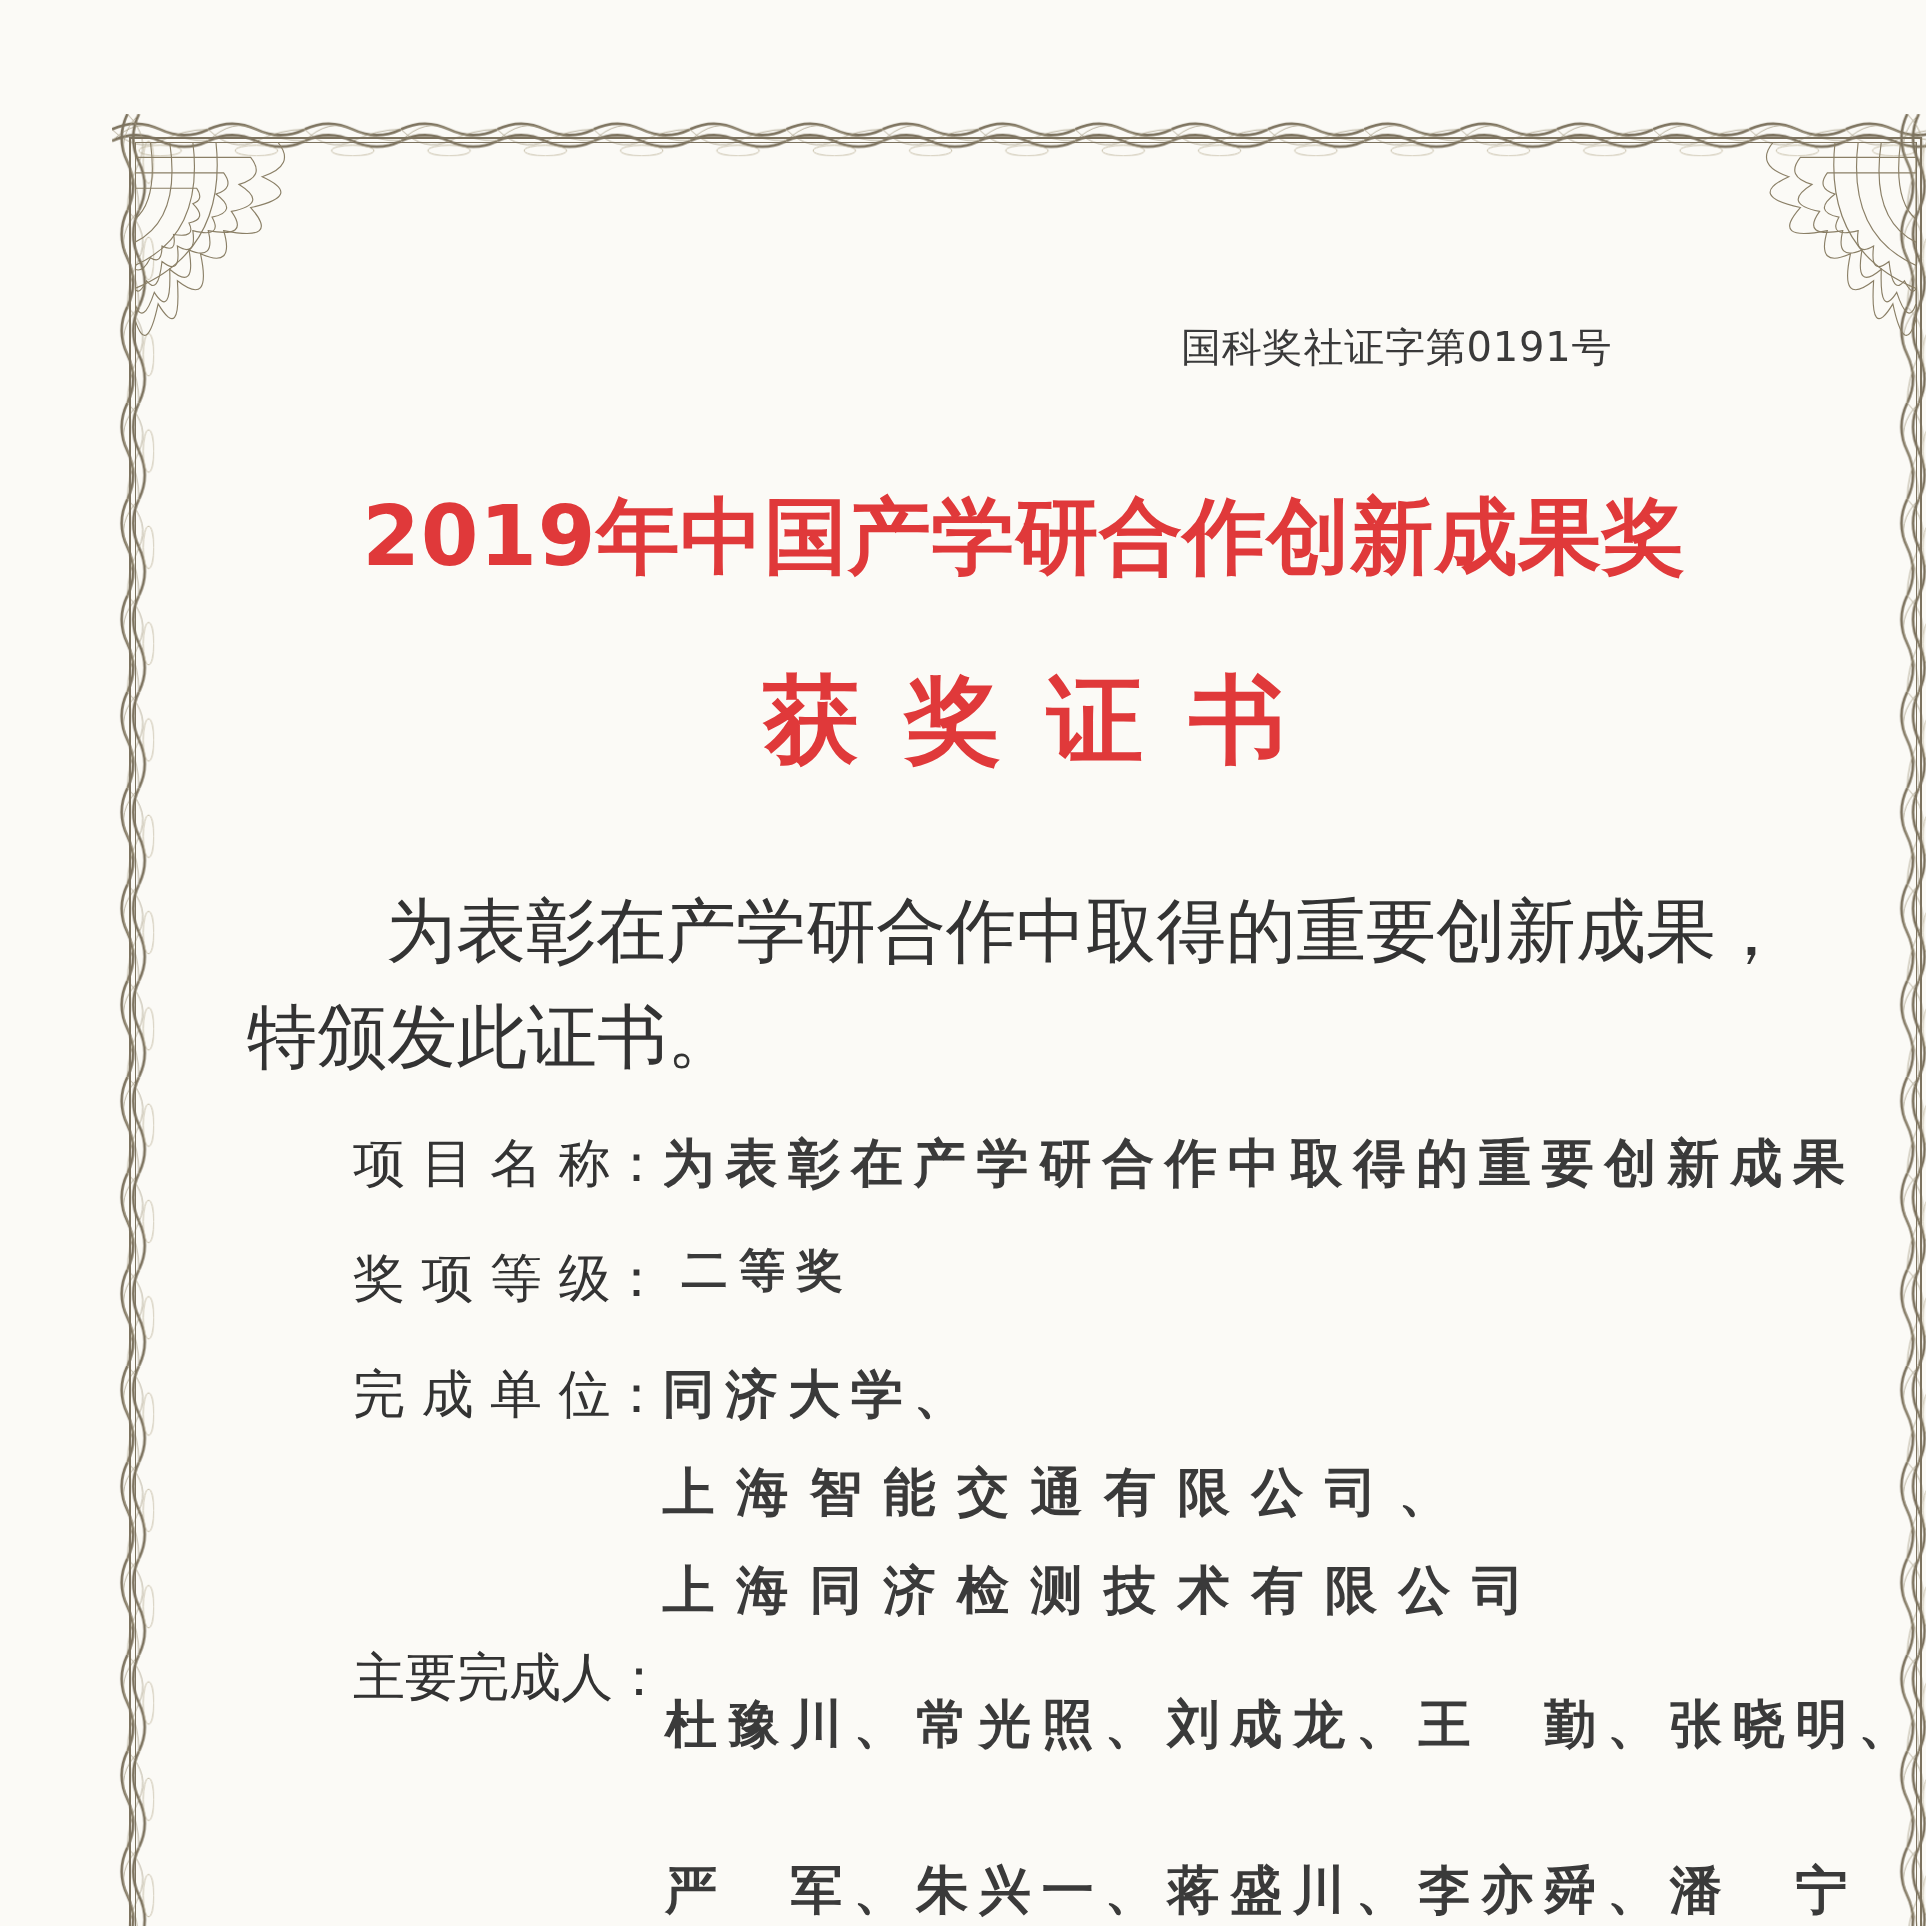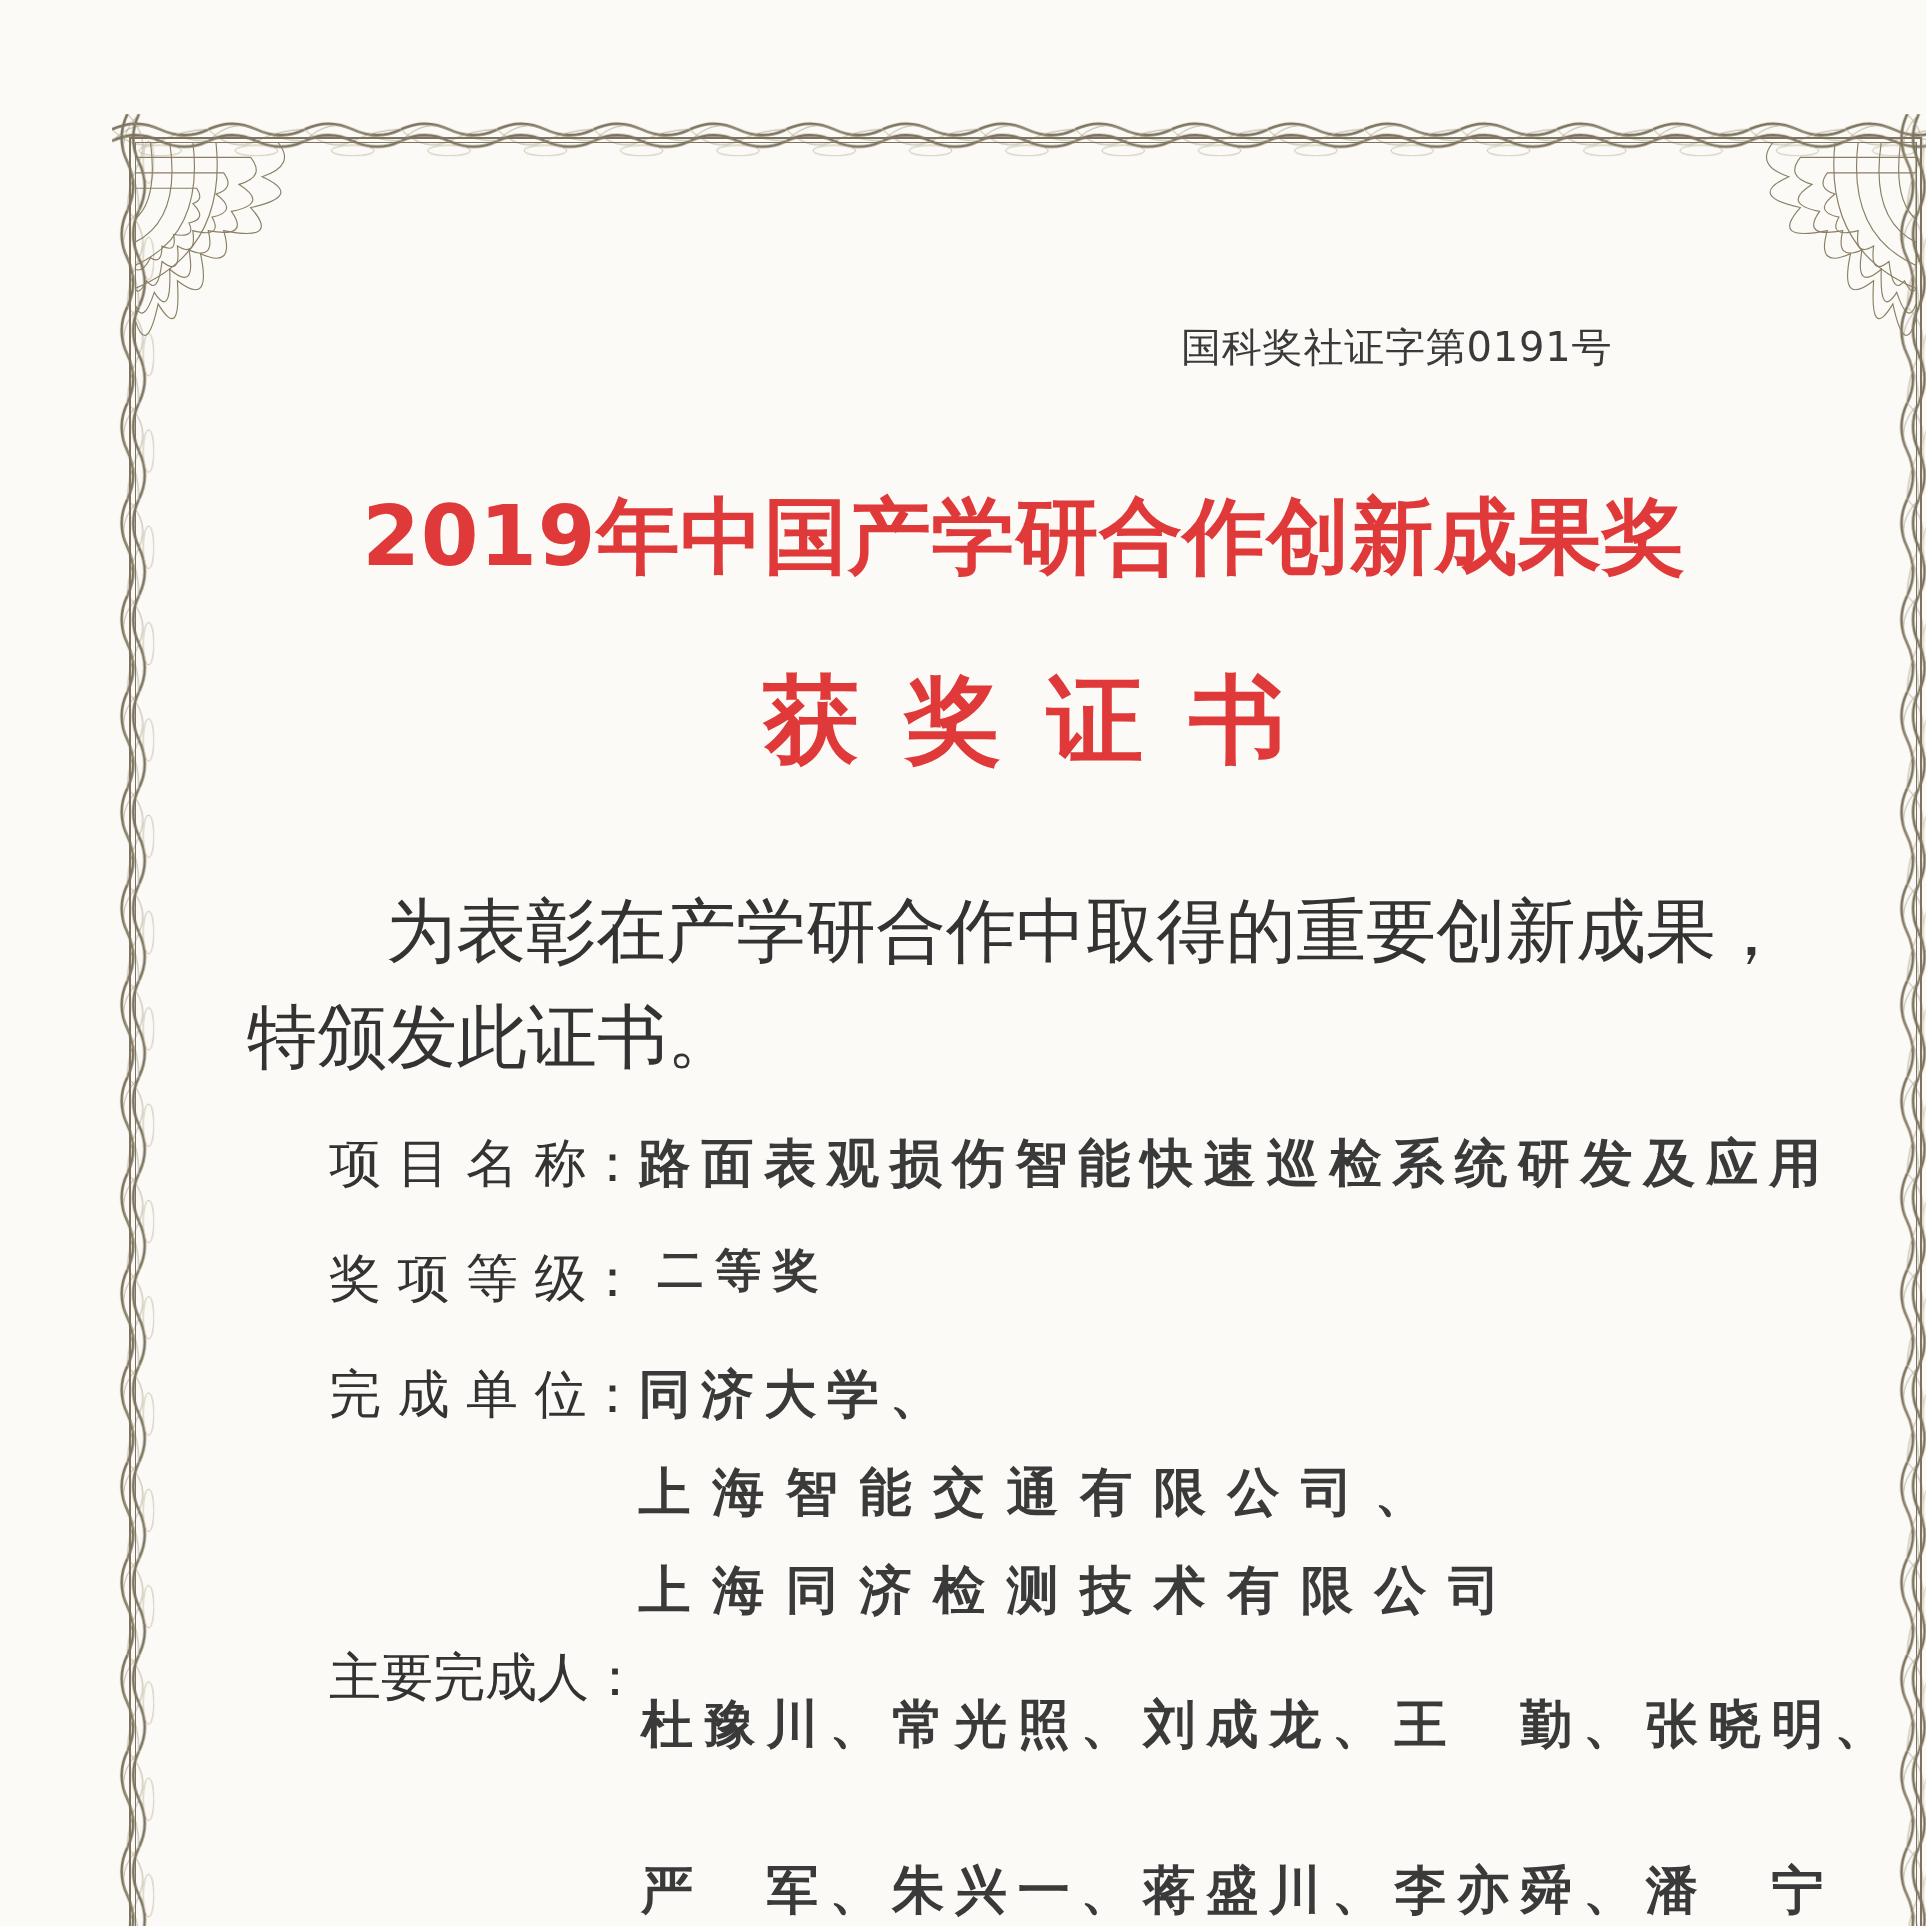--- a/index.html
+++ b/index.html
@@ -43,21 +43,21 @@
     font-family: "DejaVu Serif", serif;
     font-size: 96px; font-weight: bold; color: #e0393a; letter-spacing: 46px;
     padding-left: 46px; box-sizing: border-box;
   }
   .intro {
     position: absolute; left: 247px; top: 878px; width: 1591px;
     font-size: 70px; line-height: 106px; color: #333;
     text-indent: 139px;
   }
   .field-row { position: absolute; left: 329px; font-size: 52px; color: #333; display: flex; }
-  .field-label { white-space: pre; }
+  .field-label { white-space: pre; margin-left: 24px; }
   .field-value { font-family: "DejaVu Serif", serif; font-weight: bold; color: #3a3a3a; }
   .field-value.wide { letter-spacing: 10.8px; }
   .field-value.wider { letter-spacing: 21.6px; }
   .row-project { top: 1129px; }
   .row-level { top: 1244px; gap: 19px; }
   .row-level .field-value { font-size: 46px; letter-spacing: 11.6px; margin-top: -3.9px; }
   .row-units { top: 1360px; }
   .units-list div { height: 98px; }
   .row-people { top: 1643px; }
   .people-list div { height: 119px; white-space: pre; margin-top: 47px; }
@@ -116,21 +116,21 @@
 
 <div class="cert-ref">国科奖社证字第0191号</div>
 
 <div class="award-title">2019年中国产学研合作创新成果奖</div>
 <div class="cert-heading">获奖证书</div>
 
 <div class="intro">为表彰在产学研合作中取得的重要创新成果，特颁发此证书。</div>
 
 <div class="field-row row-project">
   <span class="field-label">项 目 名 称：</span>
-  <span class="field-value wide">路面表观损伤智能快速巡检系统研发及应用</span>
+  <span class="field-value wide">为表彰在产学研合作中取得的重要创新成果</span>
 </div>
 
 <div class="field-row row-level">
   <span class="field-label">奖 项 等 级：</span>
   <span class="field-value">二等奖</span>
 </div>
 
 <div class="field-row row-units">
   <span class="field-label">完 成 单 位：</span>
   <div class="units-list">

